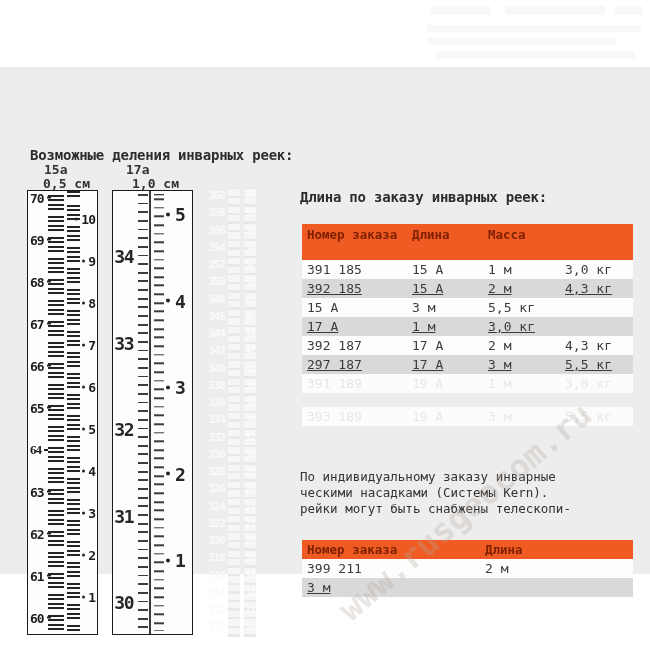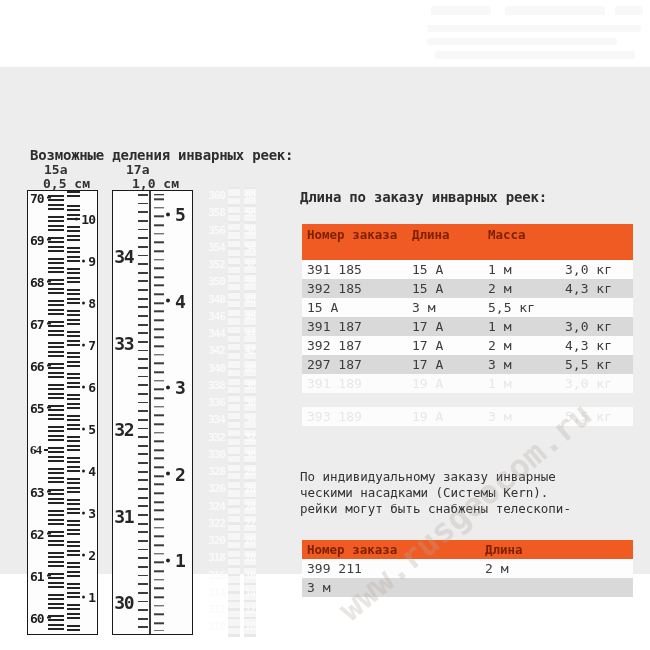--- a/index.html
+++ b/index.html
@@ -55,21 +55,21 @@
 
   
   .tbl{position:absolute;left:302px;width:331px;}
   .tbl1{top:157px;} .tbl2{top:473px;}
   .thead{background:#ef5b22;color:#7f2000;font-size:12.5px;font-weight:bold;display:grid;box-sizing:border-box;}
   .tbl1 .thead{height:36px;grid-template-columns:105px 76px 77px 1fr;padding:3px 0 0 5px;line-height:15px;}
   .tbl2 .thead{height:19px;grid-template-columns:178px 1fr;padding:0 0 0 5px;line-height:19px;}
   .trow{display:grid;height:19px;line-height:19px;font-size:13px;color:#3c3c3c;background:#fdfdfd;box-sizing:border-box;padding-left:5px;}
   .tbl1 .trow{grid-template-columns:105px 76px 77px 1fr;}
   .tbl2 .trow{grid-template-columns:178px 1fr;}
-  .trow.alt{background:#d9d9d9;}
+  .trow.alt{background:#d9d9d9;text-decoration:underline;}
   .gh .trow{background:#fcfcfc;color:#e7e7e7;}
   .gh .trow + .trow{margin-top:14px;}
   .thead span, .trow span{overflow:hidden;}
 
   
   .note{position:absolute;left:300px;top:402px;width:300px;font-size:12.5px;line-height:16.2px;color:#323232;}
   .note div{white-space:nowrap;}
 
   
   .wm{position:absolute;left:300px;top:425px;width:330px;text-align:center;
@@ -232,21 +232,20 @@
             <span>15 А</span>
             <span>2 м</span>
             <span>4,3 кг</span>
           </div>
           <div class="trow">
             <span>15 А</span>
             <span>3 м</span>
             <span>5,5 кг</span>
           </div>
           <div class="trow alt">
-            <span>391 187</span>
             <span>17 А</span>
             <span>1 м</span>
             <span>3,0 кг</span>
           </div>
           <div class="trow">
             <span>392 187</span>
             <span>17 А</span>
             <span>2 м</span>
             <span>4,3 кг</span>
           </div>

